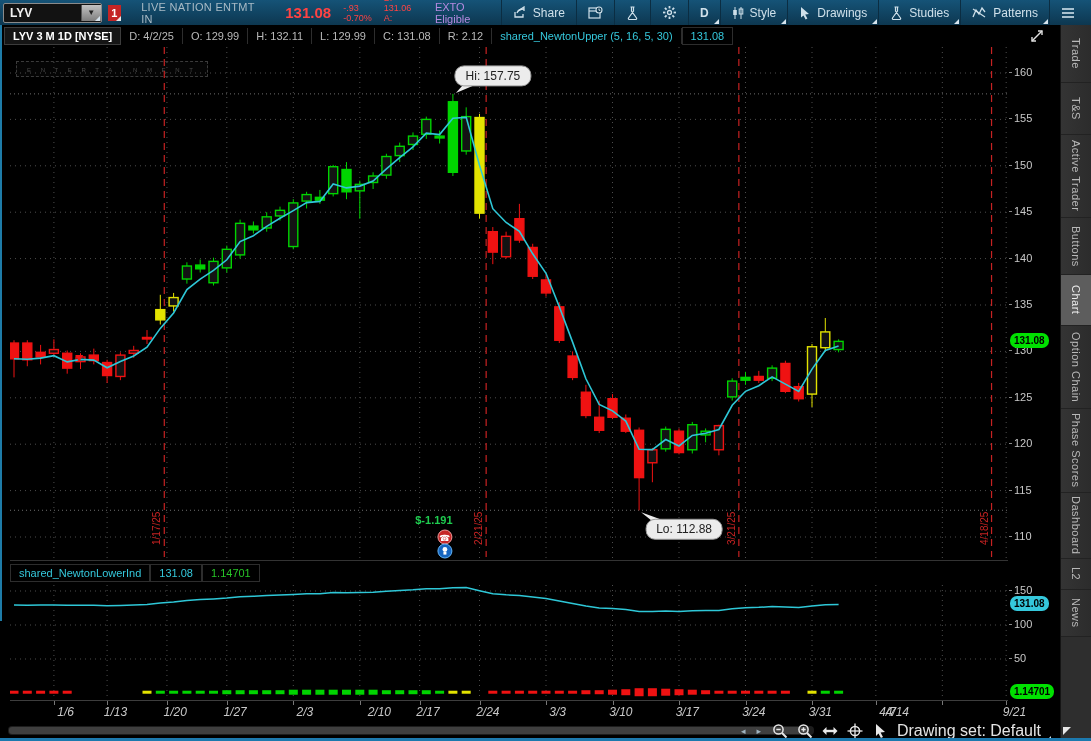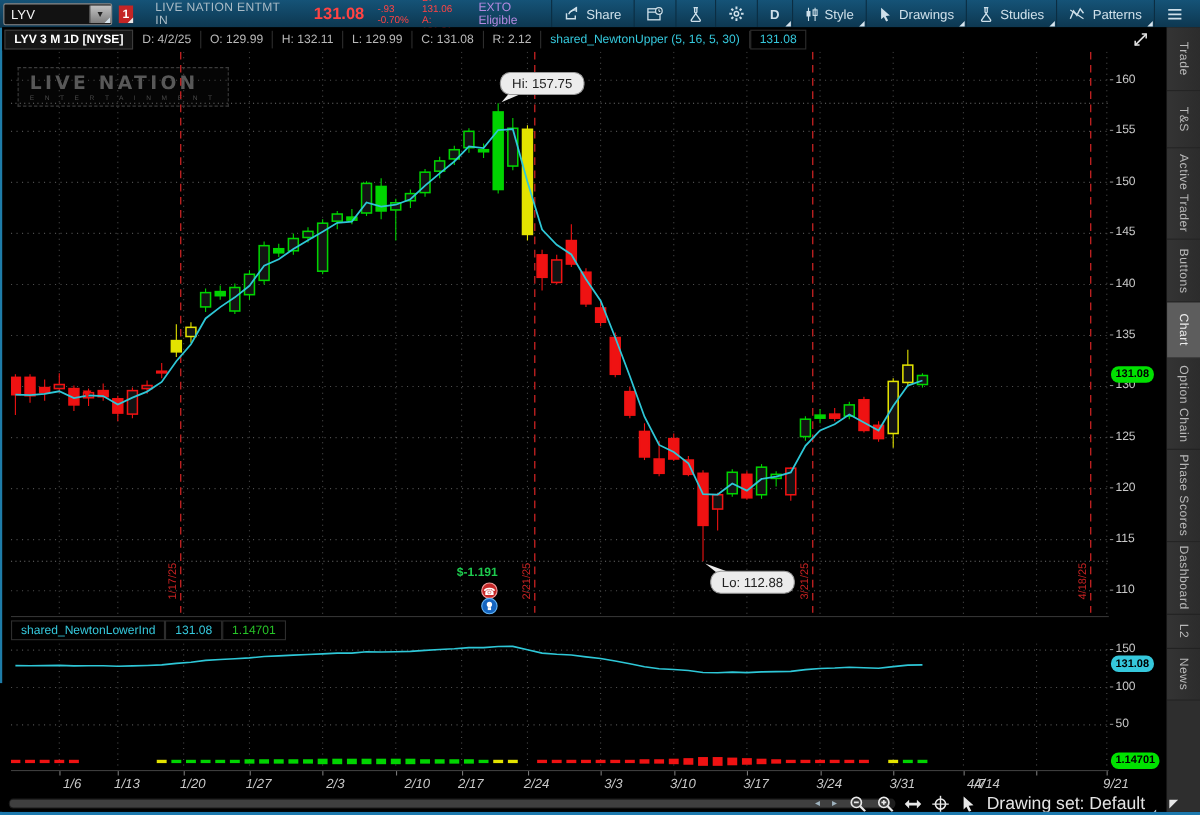--- a/index.html
+++ b/index.html
@@ -3,21 +3,21 @@
 <meta charset="utf-8">
 <style>
 html,body{margin:0;padding:0;background:#000;}
 .app{position:relative;width:1091px;height:741px;background:#000;overflow:hidden;
      font-family:"Liberation Sans","DejaVu Sans",sans-serif;box-sizing:border-box;border-bottom:3px solid #1c79ae;}
 
 .toolbar{position:absolute;top:0;left:0;width:1091px;height:25px;background:linear-gradient(#155377,#0d3750);
          display:flex;align-items:center;border-bottom:1px solid #061d2b;}
 .sym-box{position:relative;width:100px;height:18px;margin-left:3px;background:#121212;border:1px solid #8a8a8a;
          border-radius:2px;display:flex;align-items:center;}
-.sym-box .sym{color:#f2f2f2;font-size:12px;font-weight:normal;padding-left:6px;flex:1;}
+.sym-box .sym{color:#f2f2f2;font-size:12px;font-weight:bold;padding-left:6px;flex:1;}
 .sym-dd{width:19px;height:16px;background:linear-gradient(#c2c2c2,#7e7e7e);border-left:1px solid #555;
         display:flex;align-items:center;justify-content:center;font-size:8px;color:#222;}
 .corner::after{content:"";position:absolute;right:1px;bottom:1px;border-style:solid;border-width:0 0 5px 5px;
         border-color:transparent transparent #d6e4ee transparent;}
 .alert-badge{position:relative;width:14px;height:16px;margin-left:6px;background:#c42525;color:#fff;
         font-size:11px;font-weight:bold;display:flex;align-items:center;justify-content:center;}
 .alert-badge::after{content:"";position:absolute;right:0;bottom:0;border-style:solid;border-width:0 0 5px 5px;
         border-color:transparent transparent #e8e8e8 transparent;}
 .company{color:#a9bbc6;font-size:11px;margin-left:20px;letter-spacing:.3px;}
 .last{color:#ff4343;font-weight:bold;font-size:15px;margin-left:20px;}
@@ -194,21 +194,20 @@
       <span class="chip cyan">shared_NewtonUpper (5, 16, 5, 30)</span>
       <span class="chip cyan boxed">131.08</span>
       <svg class="expand-btn" viewBox="0 0 16 16">
         <line x1="3" y1="13" x2="13" y2="3" stroke="#e0e0e0" stroke-width="1.4"></line>
         <path d="M9 3h4v4" fill="none" stroke="#e0e0e0" stroke-width="1.4"></path>
         <path d="M7 13H3V9" fill="none" stroke="#e0e0e0" stroke-width="1.4"></path>
       </svg>
     </div>
 
     <div class="watermark">
-      <div class="wm1">LIVE NATION</div>
       <div class="wm2">E N T E R T A I N M E N T</div>
     </div>
 
     <svg id="main-svg" width="998" height="513">
         <line x1="43.900000000000006" y1="0" x2="43.900000000000006" y2="513" stroke="#4d4d4d" stroke-width="1" stroke-dasharray="1,4"></line>
         <line x1="97.10000000000001" y1="0" x2="97.10000000000001" y2="513" stroke="#4d4d4d" stroke-width="1" stroke-dasharray="1,4"></line>
         <line x1="156.95000000000002" y1="0" x2="156.95000000000002" y2="513" stroke="#4d4d4d" stroke-width="1" stroke-dasharray="1,4"></line>
         <line x1="216.8" y1="0" x2="216.8" y2="513" stroke="#4d4d4d" stroke-width="1" stroke-dasharray="1,4"></line>
         <line x1="283.3" y1="0" x2="283.3" y2="513" stroke="#4d4d4d" stroke-width="1" stroke-dasharray="1,4"></line>
         <line x1="349.8" y1="0" x2="349.8" y2="513" stroke="#4d4d4d" stroke-width="1" stroke-dasharray="1,4"></line>

